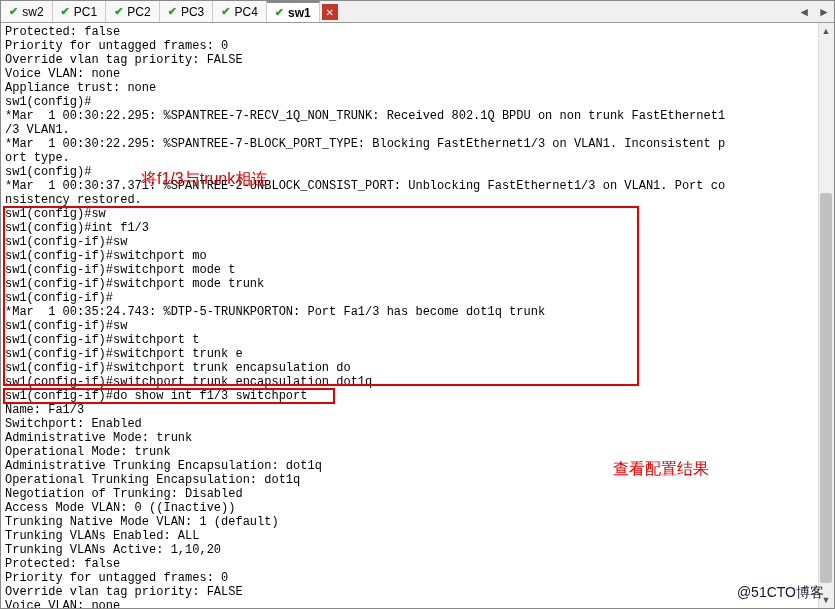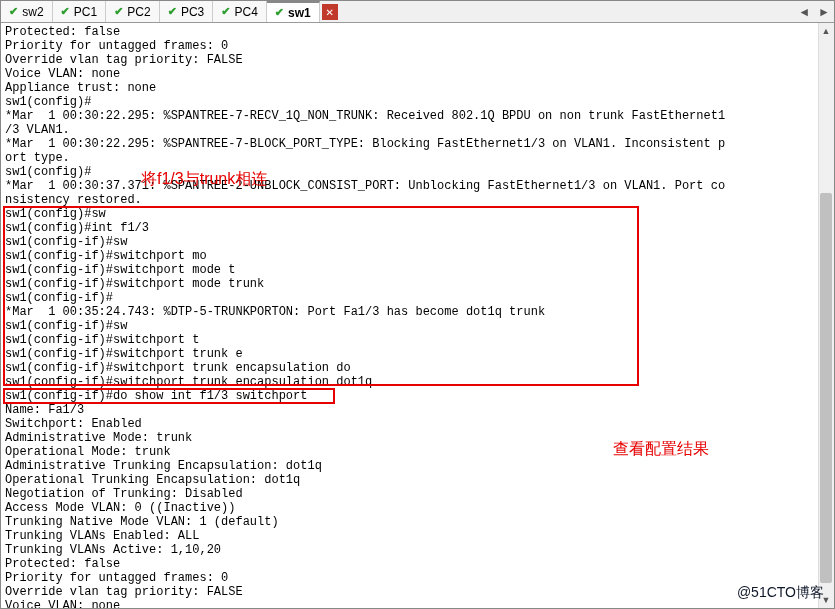--- a/index.html
+++ b/index.html
@@ -198,16 +198,16 @@
   <div class="scrollbar">
     <div class="scroll-arrow" style="top:0">▲</div>
     <div class="scroll-thumb" id="thumb" style="top: 170px; height: 390px;"></div>
     <div class="scroll-arrow" style="bottom:0">▼</div>
   </div>
 
   <div class="redbox" id="box1" style="left: 2px; top: 183px; width: 636px; height: 180px;"></div>
   <div class="redbox" id="box2" style="left: 2px; top: 365px; width: 332px; height: 16px;"></div>
 
   <div class="ann" id="ann1" style="left: 140px; top: 146px; text-align: right;">将f1/3与trunk相连</div>
-  <div class="ann" id="ann2" style="left: 612px; top: 416px;">查看配置结果</div>
+  <div class="ann" id="ann2" style="left: 612px; top: 436px;">查看配置结果</div>
 
   <div class="watermark">@51CTO博客</div>
 </div>
 
 </body></html>

